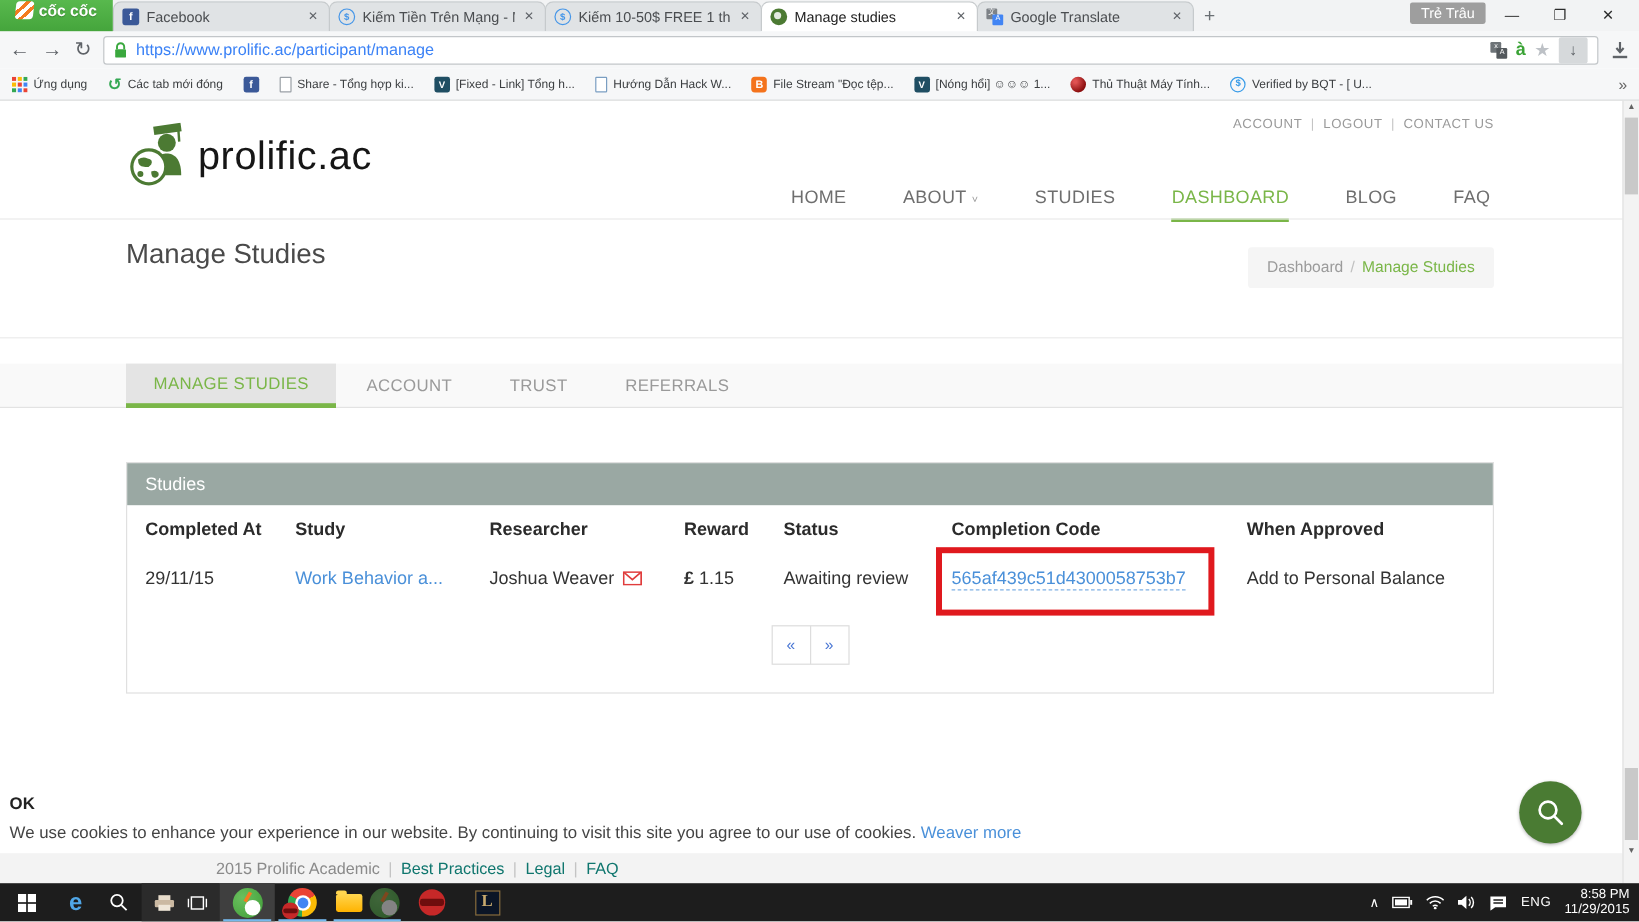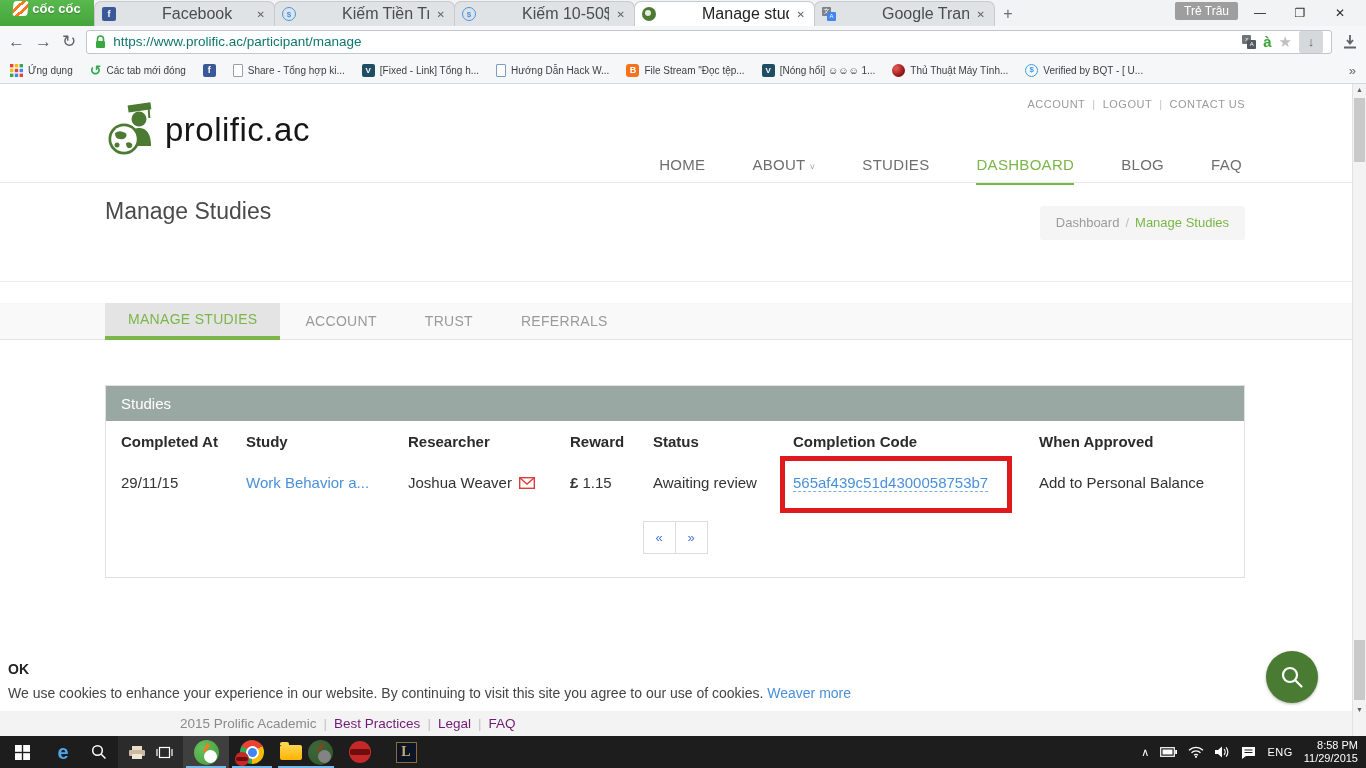--- a/index.html
+++ b/index.html
@@ -9,41 +9,41 @@
 
   
   .tabstrip { position:relative; height:26px; background:#f2f3f4; display:flex; align-items:flex-end; }
   .coccoc-btn { width:94px; height:36px; background:linear-gradient(#5fc054,#45a53c); display:flex; align-items:center; justify-content:center; gap:4px; cursor:pointer; }
   .coccoc-glyph { width:15px; height:15px; border-radius:3px; transform:skew(-6deg);
     background:linear-gradient(135deg,#fff 28%,#f47b20 28% 42%,#fff 42% 58%,#f47b20 58% 72%,#fff 72%); }
   .coccoc-text { color:#fff; font-weight:bold; font-size:13px; text-shadow:0 1px 1px rgba(0,0,0,.25); }
   .tab { width:181px; height:25px; background:#e0e3e5; border:1px solid #c6cacc; border-bottom:none;
     border-radius:7px 7px 0 0; display:flex; align-items:center; gap:6px; padding:0 7px; margin-right:-1px; }
   .tab.active { background:#fff; z-index:2; }
-  .tab-title { flex:1; font-size:16px; color:#4a4d50; white-space:nowrap; overflow:hidden;margin-left:40px; }
+  .tab-title { flex:1; font-size:12px; color:#4a4d50; white-space:nowrap; overflow:hidden; }
   .tab.active .tab-title { color:#222; }
   .tab-close { font-size:10px; color:#5f6368; padding:0 2px; cursor:pointer; }
   .fav { width:14px; height:14px; flex:0 0 14px; display:flex; align-items:center; justify-content:center; font-size:9px; }
   .fav-fb { background:#3b5998; color:#fff; font-weight:bold; border-radius:2px; }
   .fav-dollar { border:1.5px solid #4596e8; color:#4596e8; border-radius:50%; font-weight:bold; font-size:8px; }
   .fav-prolific { background:#4c7a33; border-radius:50%; position:relative; }
   .fav-prolific::after { content:""; position:absolute; left:3px; top:3px; width:6px; height:6px; border-radius:50%; background:#fff; opacity:.85; }
   .fav-translate { position:relative; }
   .fav-translate .sq1 { position:absolute; left:0; top:0; width:9px; height:9px; background:#7d8287; color:#fff; font-size:6px; line-height:9px; text-align:center; border-radius:1px; }
   .fav-translate .sq2 { position:absolute; right:0; bottom:0; width:9px; height:9px; background:#4285f4; color:#fff; font-size:6px; line-height:9px; text-align:center; border-radius:1px; }
   .newtab { width:28px; height:22px; color:#6a6f73; font-size:16px; text-align:center; line-height:20px; cursor:pointer; }
   .profile-badge { position:absolute; right:128px; top:2px; background:#9e9e9e; color:#fff; font-size:12px; padding:2px 9px; border-radius:2px; cursor:pointer; }
   .winbtns { position:absolute; right:6px; top:0; height:26px; display:flex; align-items:center; }
   .winbtn { width:40px; text-align:center; color:#2b2b2b; font-size:12px; cursor:pointer; }
 
   
   .toolbar { height:31px; background:#f6f7f8; display:flex; align-items:center; padding:0 8px; gap:10px; }
   .navbtn { color:#5f6368; font-size:17px; line-height:1; cursor:pointer; }
   .urlbox { flex:1; height:24px; background:#fff; border:1px solid #c2c6c9; border-radius:3px; display:flex; align-items:center; padding:0 8px; gap:7px; }
-  .urltext { flex:1; font-size:13.5px; color:#0f766e; }
+  .urltext { flex:1; font-size:13.5px; color:#3b82f6; }
   .omni-ico { cursor:pointer; display:flex; align-items:center; }
   .tr-ico { position:relative; width:14px; height:14px; }
   .tr-ico .sq1 { position:absolute; left:0; top:0; width:9px; height:9px; background:#6e7478; color:#fff; font-size:6px; line-height:9px; text-align:center; border-radius:1px; }
   .tr-ico .sq2 { position:absolute; right:0; bottom:0; width:9px; height:9px; background:#54595d; color:#fff; font-size:6px; line-height:9px; text-align:center; border-radius:1px; }
   .a-ico { color:#3aa335; font-weight:bold; font-size:15px; }
   .star-ico { color:#bdc1c6; font-size:15px; }
   .dl-btn { width:24px; height:22px; background:#d6d9db; border-radius:2px; color:#5f6368; font-weight:bold; font-size:13px; display:flex; align-items:center; justify-content:center; }
 
   
   .bookmarks { position:relative; height:27px; background:#f6f7f8; border-bottom:1px solid #d5d7d8; display:flex; align-items:center; padding:0 10px; gap:17px; }
@@ -92,21 +92,21 @@
   .code-link { color:#4a90d9; border-bottom:1px dashed #7fb0e4; cursor:pointer; }
   .envelope { margin-left:7px; vertical-align:-1px; cursor:pointer; }
   .pager { padding:19px 0 23px; display:flex; justify-content:center; }
   .pg-btn { width:33px; height:33px; line-height:31px; text-align:center; border:1px solid #ddd; background:#fff; color:#4a77d4; font-size:13px; cursor:pointer; }
   .pg-btn + .pg-btn { margin-left:-1px; }
   .redbox { position:absolute; left:780px; top:372px; width:232px; height:57px; border:5px solid #e0191e; z-index:5; pointer-events:none; }
 
   .cookie-ok { position:absolute; left:8px; top:577px; font-size:14px; font-weight:bold; color:#222; cursor:pointer; }
   .cookie-msg { position:absolute; left:8px; top:601px; font-size:14px; color:#444; }
   .sitefooter { position:absolute; top:627px; left:0; right:0; height:25px; background:#f3f3f3; font-size:13.5px; color:#8a8a8a; line-height:25px; padding-left:180px; }
-  .sitefooter .flink { color:#701a75; cursor:pointer;margin-top:20px; }
+  .sitefooter .flink { color:#0f766e; cursor:pointer;margin-top:20px; }
   .fab { position:absolute; left:1266px; top:567px; width:52px; height:52px; border-radius:50%; background:#4a7b33; display:flex; align-items:center; justify-content:center; cursor:pointer; box-shadow:0 1px 3px rgba(0,0,0,.3); }
 
   .pagescroll { position:absolute; right:0; top:0; width:14px; height:652px; background:#f3f3f3; border-left:1px solid #e2e2e2; }
   .ps-up { position:absolute; top:2px; left:0; right:0; text-align:center; font-size:7px; color:#636363; cursor:pointer; }
   .ps-thumb { position:absolute; top:14px; left:1px; right:1px; height:64px; background:#c9c9c9; cursor:pointer; }
   .ps-thumb2 { position:absolute; top:556px; left:1px; right:1px; height:60px; background:#c9c9c9; cursor:pointer; }
   .ps-down { position:absolute; top:622px; left:0; right:0; text-align:center; font-size:7px; color:#636363; cursor:pointer; }
 
   
   .taskbar { position:relative; height:32px; background:#1d1d1d; display:flex; align-items:center; }

